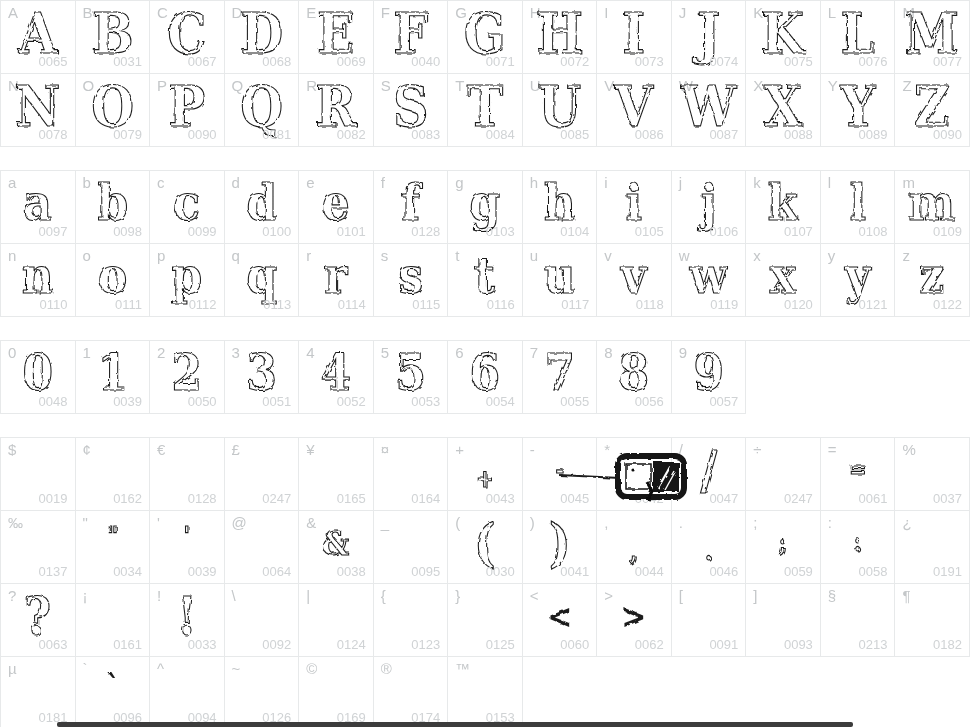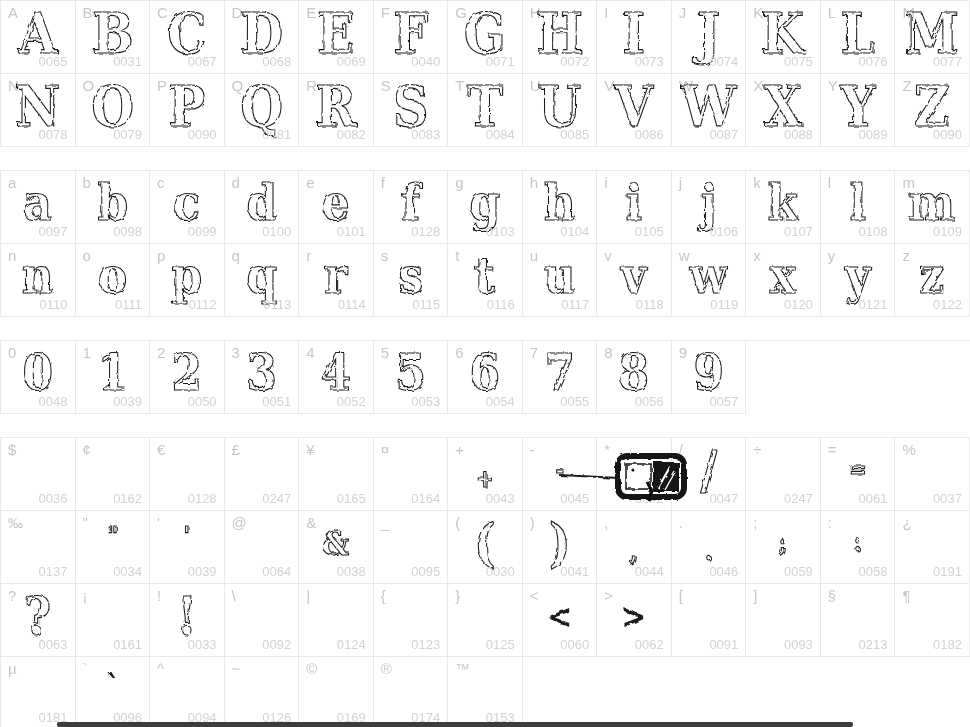--- a/index.html
+++ b/index.html
@@ -375,21 +375,21 @@
     <span class="glyph g-digit">9</span>
     <span class="char-code">0057</span>
   </div>
         </div>
       </div>
       <div class="section">
         <div class="crow first">
           <div class="cell">
     <span class="char-label">$</span>
     <span class="glyph g-sym"></span>
-    <span class="char-code">0036</span>
+    <span class="char-code">0019</span>
   </div>
           <div class="cell">
     <span class="char-label">¢</span>
     <span class="glyph g-sym"></span>
     <span class="char-code">0162</span>
   </div>
           <div class="cell">
     <span class="char-label">€</span>
     <span class="glyph g-sym"></span>
     <span class="char-code">0128</span>

